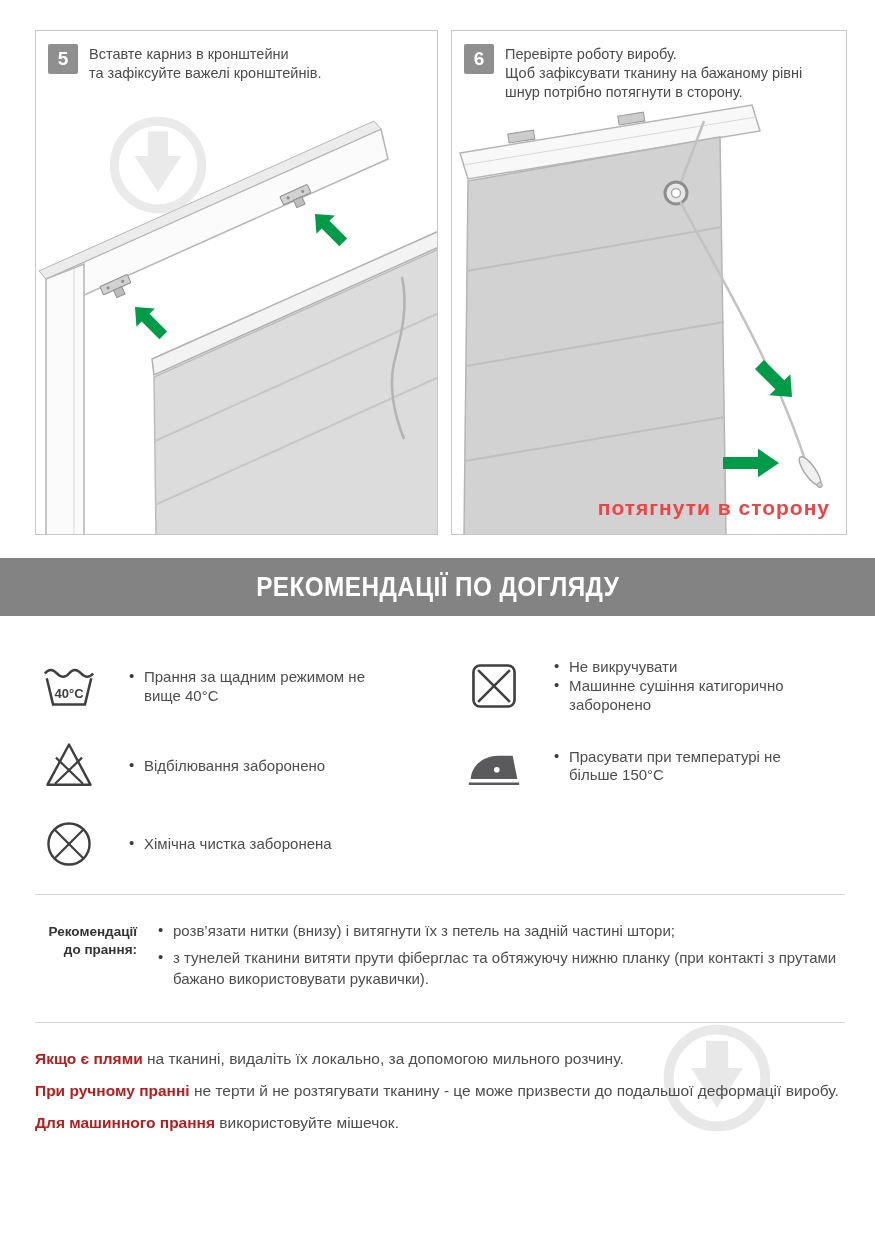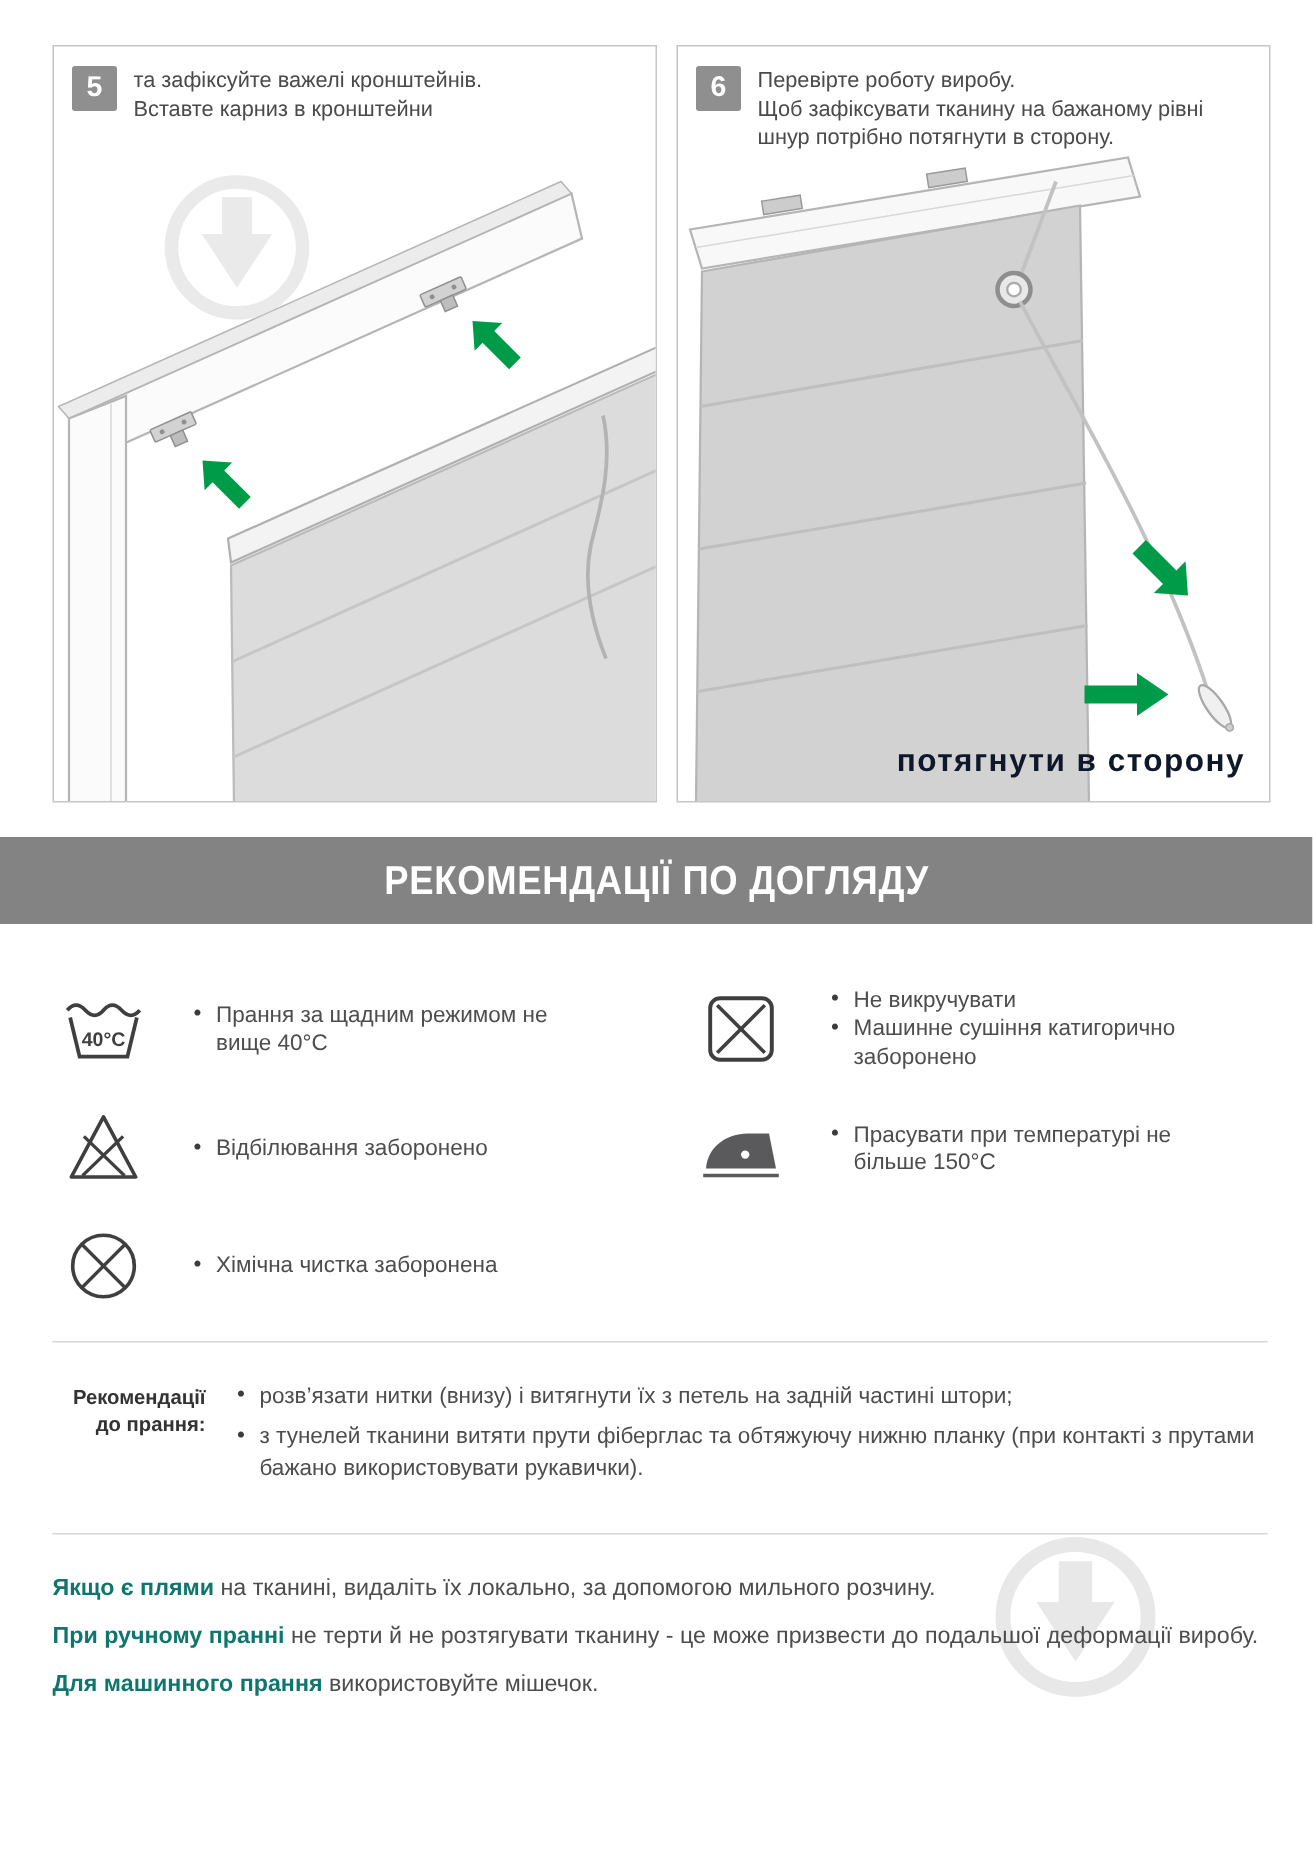--- a/index.html
+++ b/index.html
@@ -24,21 +24,21 @@
     background:#8f8f8f; color:#fff; font-weight:bold; font-size:19px;
     display:flex; align-items:center; justify-content:center;
   }
   .step-text { font-size:14.5px; line-height:1.32; color:#4a4a4a; padding-top:1px; }
   .illustration { position:absolute; left:0; right:0; top:70px; bottom:0; z-index:1; }
   .watermark { position:absolute; z-index:2; opacity:.55; pointer-events:none; }
   .wm-panel5 { left:66px; top:78px; width:112px; height:112px; }
   .wm-bottom { left:655px; top:1016px; width:124px; height:124px; z-index:0; opacity:.6; }
   .callout {
     position:absolute; right:16px; bottom:14px; z-index:3;
-    color:#0f172a; font-weight:bold; font-size:21px; letter-spacing:1px; white-space:nowrap;
+    color:#ef4444; font-weight:bold; font-size:21px; letter-spacing:1px; white-space:nowrap;
   }
 
   
   .banner {
     margin-top:23px; height:58px; background:#838383;
     display:flex; align-items:center; justify-content:center;
   }
   .banner h1 {
     color:#fff; font-size:27px; font-weight:bold; letter-spacing:.5px;
     transform:scaleX(.9);
@@ -70,37 +70,37 @@
   .washing-items { list-style:none; margin-left:20px; max-width:710px; }
   .washing-items li {
     position:relative; padding-left:16px; font-size:15px; line-height:1.35; color:#4d4d4d;
     margin-bottom:7px;
   }
   .washing-items li::before { content:"•"; position:absolute; left:1px; top:-1px; color:#3c3c3c; }
 
   
   .notes { padding:26px 35px 0 35px; position:relative; z-index:1; }
   .notes p { font-size:15.5px; line-height:1.3; margin-bottom:12px; color:#4d4d4d; }
-  .notes b { color:#0f766e; }
+  .notes b { color:#b91c1c; }
 </style>
 </head>
 <body>
 
 <div class="page">
 
   <div class="panels">
 
     <section class="panel panel-5">
       <div class="panel-head">
         <div class="step-badge">
           <span>5</span>
         </div>
         <div class="step-text">
+          <div>Вставте карниз в кронштейни</div>
           <div>та зафіксуйте важелі кронштейнів.</div>
-          <div>Вставте карниз в кронштейни</div>
         </div>
       </div>
 
       <div class="watermark wm-panel5">
         <svg viewBox="0 0 100 100" width="100%" height="100%">
           <circle cx="50" cy="50" r="39" fill="none" stroke="#d9d9d9" stroke-width="8"></circle>
           <rect x="41" y="20" width="18" height="24" fill="#d9d9d9"></rect>
           <polygon points="29,42 71,42 50,74" fill="#d9d9d9"></polygon>
         </svg>
       </div>

